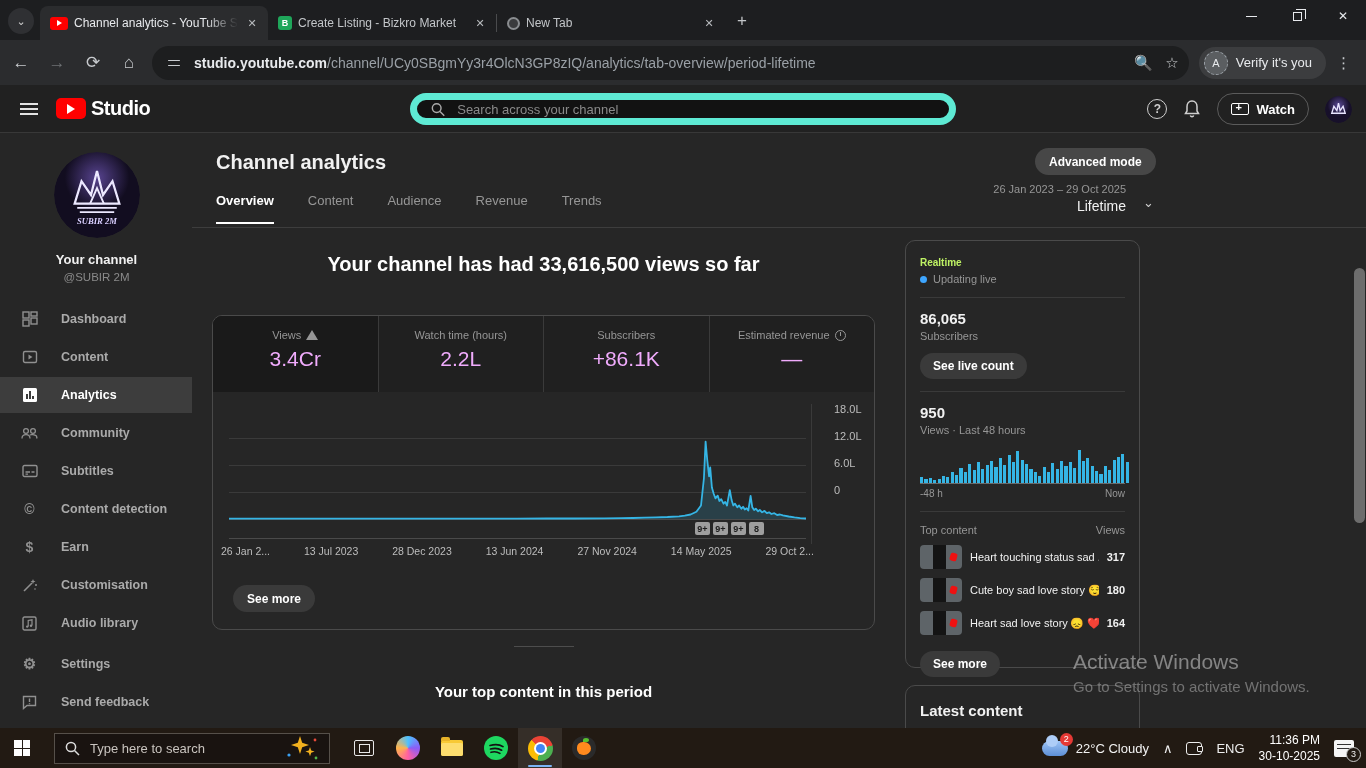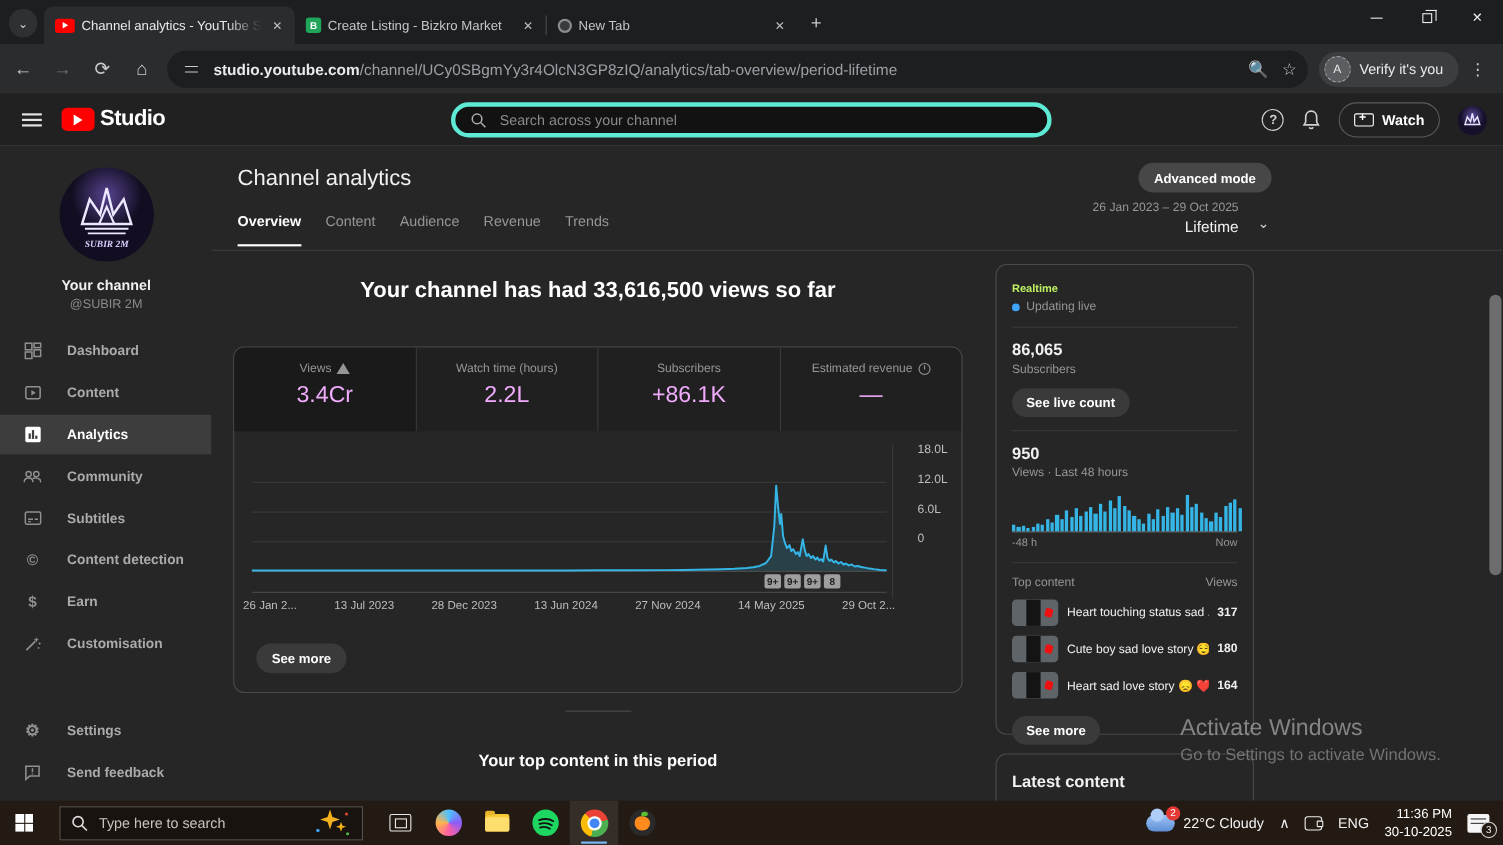--- a/index.html
+++ b/index.html
@@ -42,21 +42,21 @@
   #verify-label { color:#e8eaed; font-size:13px; }
   .kebab { color:#c8cbce; font-size:15px; margin:0 14px 0 4px; letter-spacing:1px; }
 
   
   #masthead { position:absolute; top:85px; left:0; width:1366px; height:48px; background:#212121; border-bottom:1px solid #383838; display:flex; align-items:center; }
   .burger { width:18px; height:12px; border-top:2px solid #e3e3e3; border-bottom:2px solid #e3e3e3; position:relative; margin:0 18px 0 20px; }
   .burger:before { content:""; position:absolute; top:3px; left:0; width:18px; height:2px; background:#e3e3e3; }
   .yt-badge { width:30px; height:21px; background:#f00; border-radius:5px; position:relative; }
   .yt-badge:after { content:""; position:absolute; left:11px; top:5.5px; border-left:8px solid #fff; border-top:5px solid transparent; border-bottom:5px solid transparent; }
   .brand { color:#fff; font-size:20px; font-weight:bold; letter-spacing:-0.5px; margin-left:5px; }
-  #studio-search { position:absolute; left:410px; top:8px; width:546px; height:32px; background:#121212; border:4px solid #5eead4; border-radius:16px; display:flex; align-items:center; padding:0 14px; }
+  #studio-search { position:absolute; left:410px; top:8px; width:546px; height:32px; background:#121212; border:7px solid #5eead4; border-radius:16px; display:flex; align-items:center; padding:0 14px; }
   #studio-search .mag { margin-right:12px; }
   #studio-search-input { background:transparent; border:none; outline:none; color:#e3e3e3; font-size:13px; width:100%; }
   #studio-search-input::placeholder { color:#8a8a8a; }
   #mast-right { position:absolute; right:14px; top:0; height:48px; display:flex; align-items:center; gap:16px; }
   .circle-q { width:20px; height:20px; border:1.6px solid #cfcfcf; border-radius:50%; color:#cfcfcf; font-size:12px; font-weight:bold; display:flex; align-items:center; justify-content:center; }
   #create-btn { height:32px; border:1px solid #5b5b5b; border-radius:16px; display:flex; align-items:center; padding:0 13px; gap:7px; color:#fff; font-size:13px; font-weight:bold; }
   .cam { width:18px; height:12px; border:1.5px solid #fff; border-radius:2px; position:relative; display:inline-block; }
   .cam:before { content:"+"; position:absolute; left:3px; top:-3px; font-size:11px; color:#fff; font-weight:bold; }
   .avatar-sm { width:27px; height:27px; border-radius:50%; overflow:hidden; }
 
@@ -66,23 +66,23 @@
   #chan-title { text-align:center; color:#f1f1f1; font-size:13px; font-weight:bold; margin-top:14px; }
   #chan-handle { text-align:center; color:#8a8a8a; font-size:11.5px; margin-top:4px; }
   .side-item { height:36px; display:flex; align-items:center; color:#aaaaaa; font-size:12.5px; font-weight:bold; padding-left:20px; gap:22px; margin-top:2px; }
   .side-item .si { width:19px; text-align:center; color:#909090; font-size:15px; display:flex; justify-content:center; }
   .side-item.active { background:#3d3d3d; color:#fff; }
   .side-item.active .si { color:#fff; }
   #side-footer { position:absolute; bottom:8px; left:0; width:100%; }
 
   
   #main { position:absolute; top:133px; left:192px; width:1174px; height:595px; background:#262626; overflow:hidden; }
-  #page-title { position:absolute; top:18px; left:24px; font-size:20px; font-weight:normal; color:#f1f1f1; }
+  #page-title { position:absolute; top:18px; left:24px; font-size:20px; font-weight:bold; color:#f1f1f1; }
   #advanced-btn { position:absolute; top:15px; left:843px; height:27px; background:#474747; border-radius:14px; color:#fff; font-size:12px; font-weight:bold; display:flex; align-items:center; padding:0 14px; }
-  #an-tabs { position:absolute; top:60px; left:24px; display:flex; gap:22px; }
+  #an-tabs { position:absolute; top:60px; left:24px; display:flex; gap:34px; }
   .an-tab { font-size:13px; color:#969696; padding-bottom:14px; }
   .an-tab.active { color:#fff; font-weight:bold; border-bottom:2.5px solid #fff; }
   #tabs-border { position:absolute; top:94px; left:0; width:1174px; height:1px; background:#3d3d3d; }
   #period-box { position:absolute; top:50px; right:240px; text-align:right; }
   #period-range { color:#969696; font-size:11px; }
   #period-name { color:#f1f1f1; font-size:14px; margin-top:3px; }
   #period-chevron { position:absolute; top:62px; right:212px; color:#cfcfcf; font-size:13px; }
   #headline { position:absolute; top:120px; left:20px; width:663px; text-align:center; color:#fff; font-size:20px; font-weight:bold; }
 
   
@@ -350,20 +350,31 @@
   <div class="side-item">
     <span class="si">
         <svg width="16" height="16" viewBox="0 0 16 16">
           <path d="M2 14 L10 6" stroke="#909090" stroke-width="1.6"></path>
           <path d="M11 2 l.7 1.8 L13.5 4.5 l-1.8.7 L11 7 l-.7-1.8 L8.5 4.5 l1.8-.7 Z" fill="#909090"></path>
           <circle cx="14" cy="8" r="1" fill="#909090"></circle>
           <circle cx="13" cy="12" r=".8" fill="#909090"></circle>
         </svg>
       </span>
     <span>Customisation</span>
+  </div>
+  <div class="side-item">
+    <span class="si">
+        <svg width="15" height="15" viewBox="0 0 15 15">
+          <rect x="1" y="1" width="13" height="13" rx="1.5" fill="none" stroke="#909090" stroke-width="1.4"></rect>
+          <path d="M6.2 10.5 V4.5 L10 3.8 V9.6" fill="none" stroke="#909090" stroke-width="1.2"></path>
+          <circle cx="5.2" cy="10.6" r="1.2" fill="#909090"></circle>
+          <circle cx="9" cy="9.8" r="1.2" fill="#909090"></circle>
+        </svg>
+      </span>
+    <span>Audio library</span>
   </div>
 
   <div id="side-footer">
     <div class="side-item">
       <span class="si" style="font-size:15px">⚙</span>
       <span>Settings</span>
     </div>
     <div class="side-item">
       <span class="si">
           <svg width="15" height="15" viewBox="0 0 15 15">

